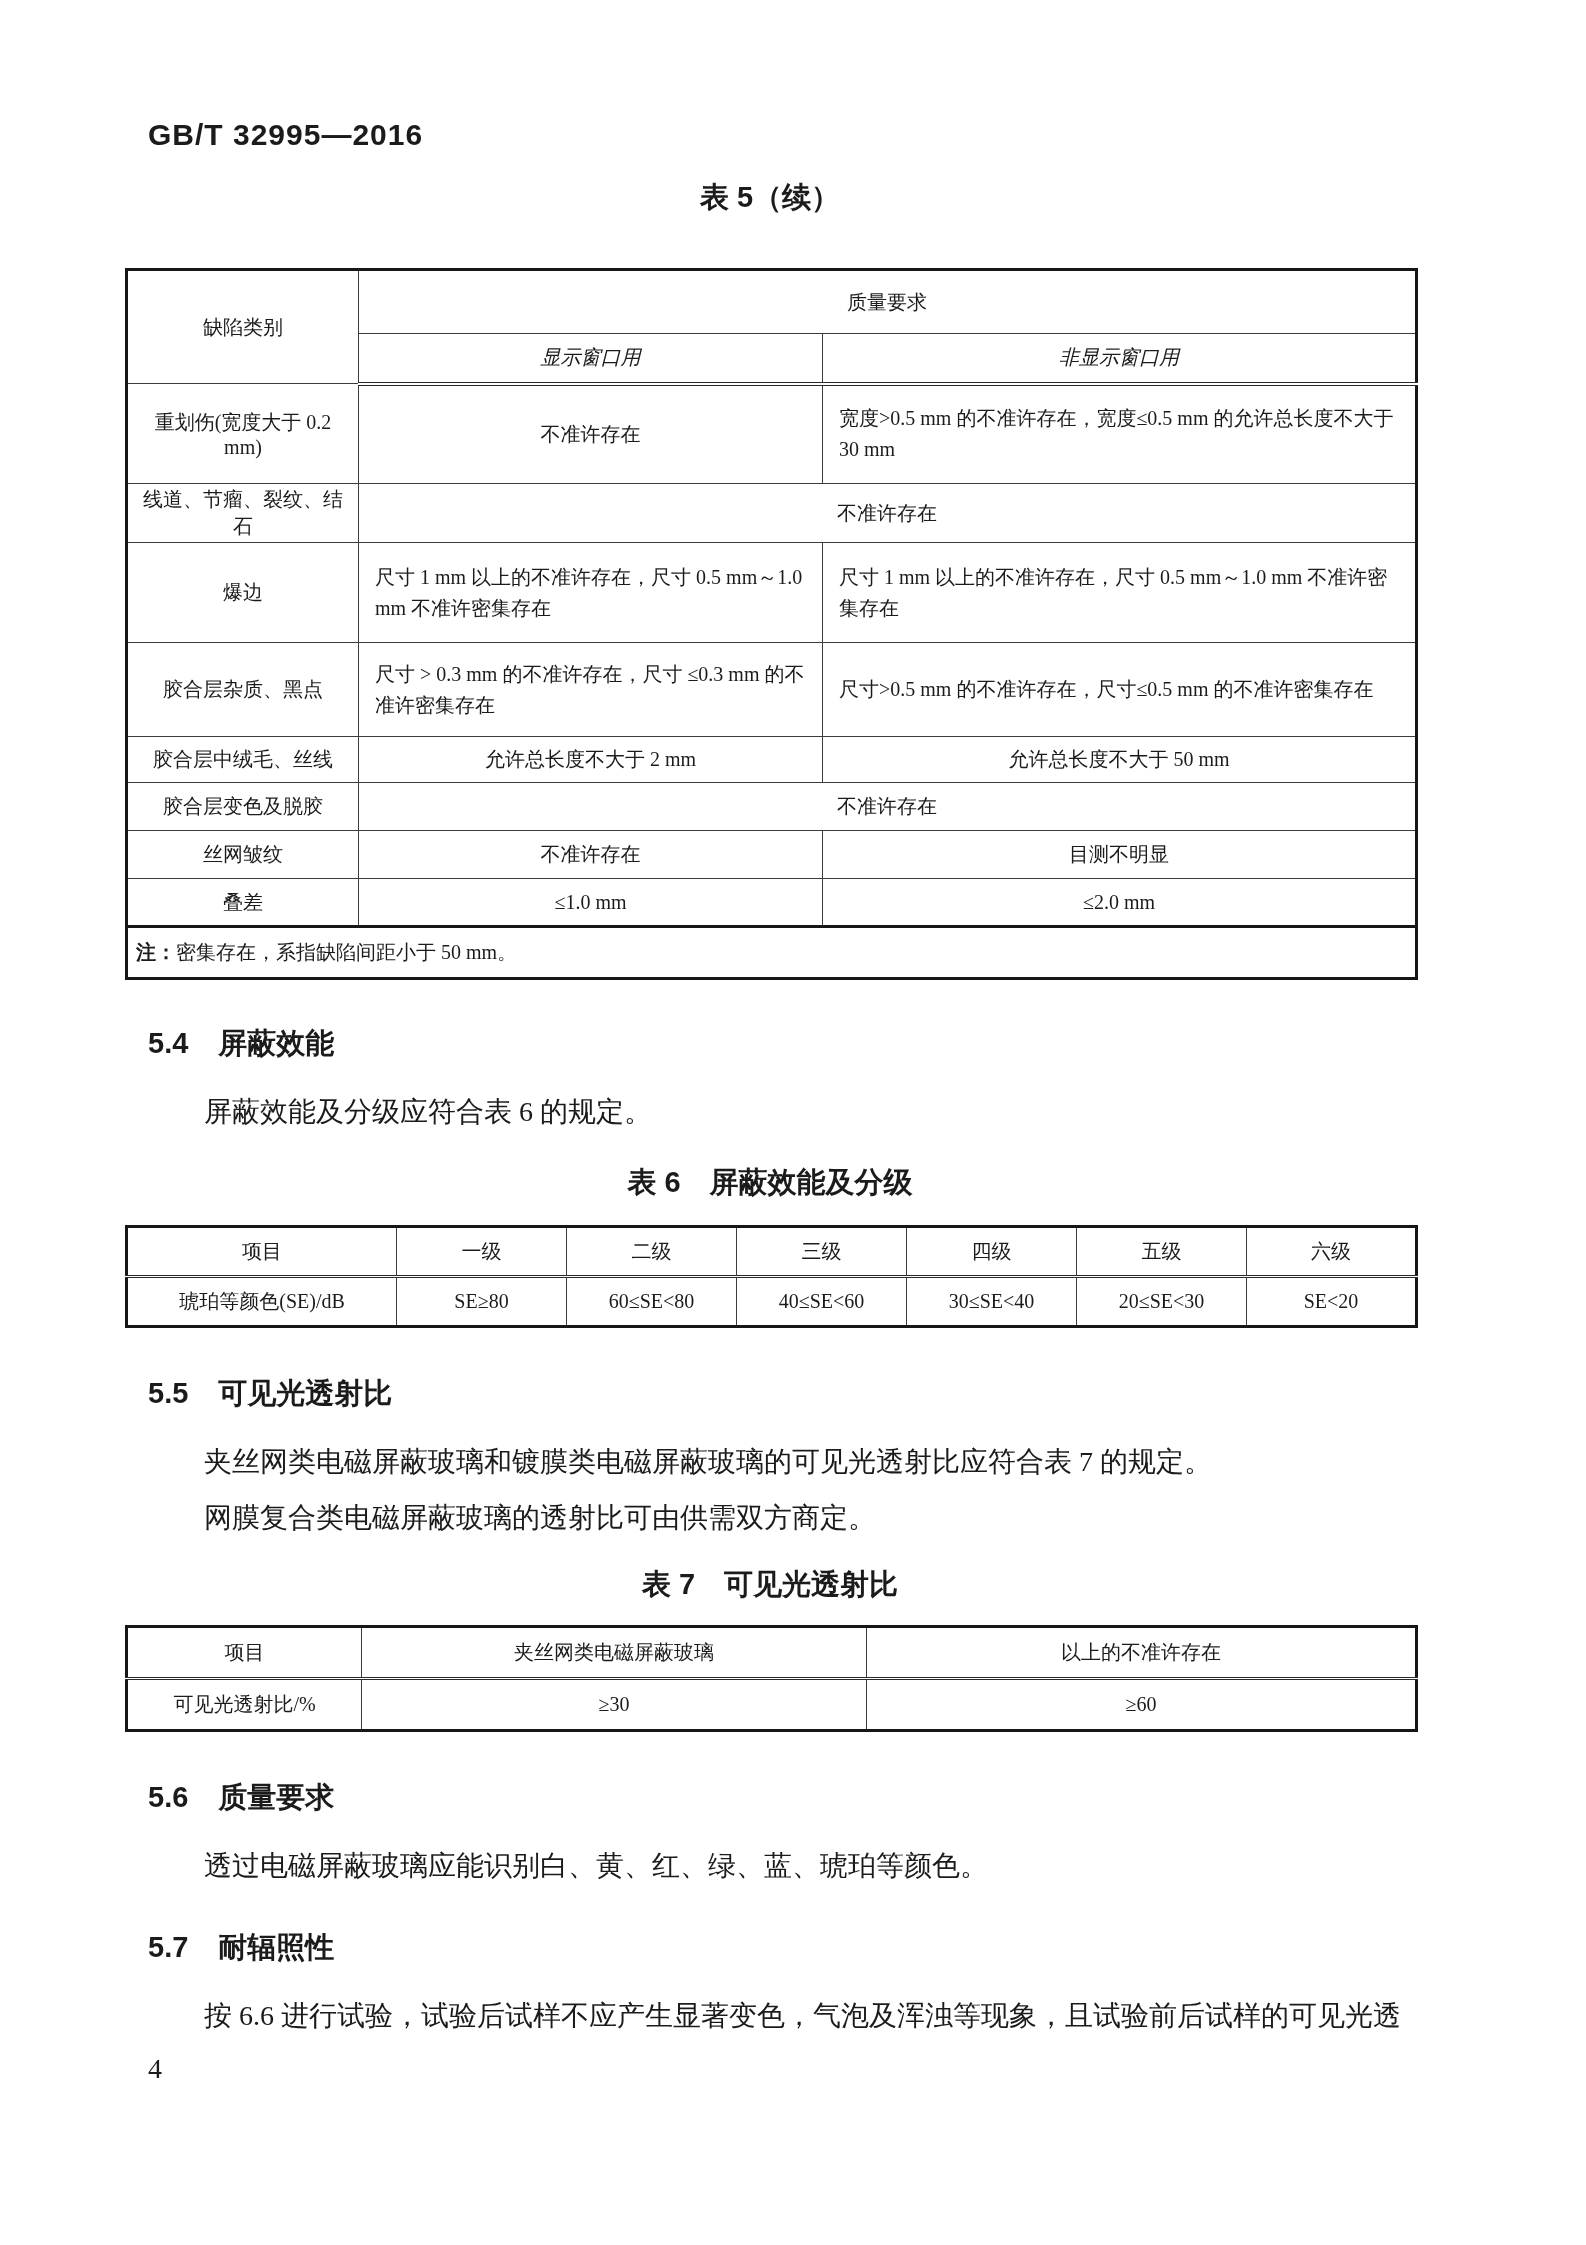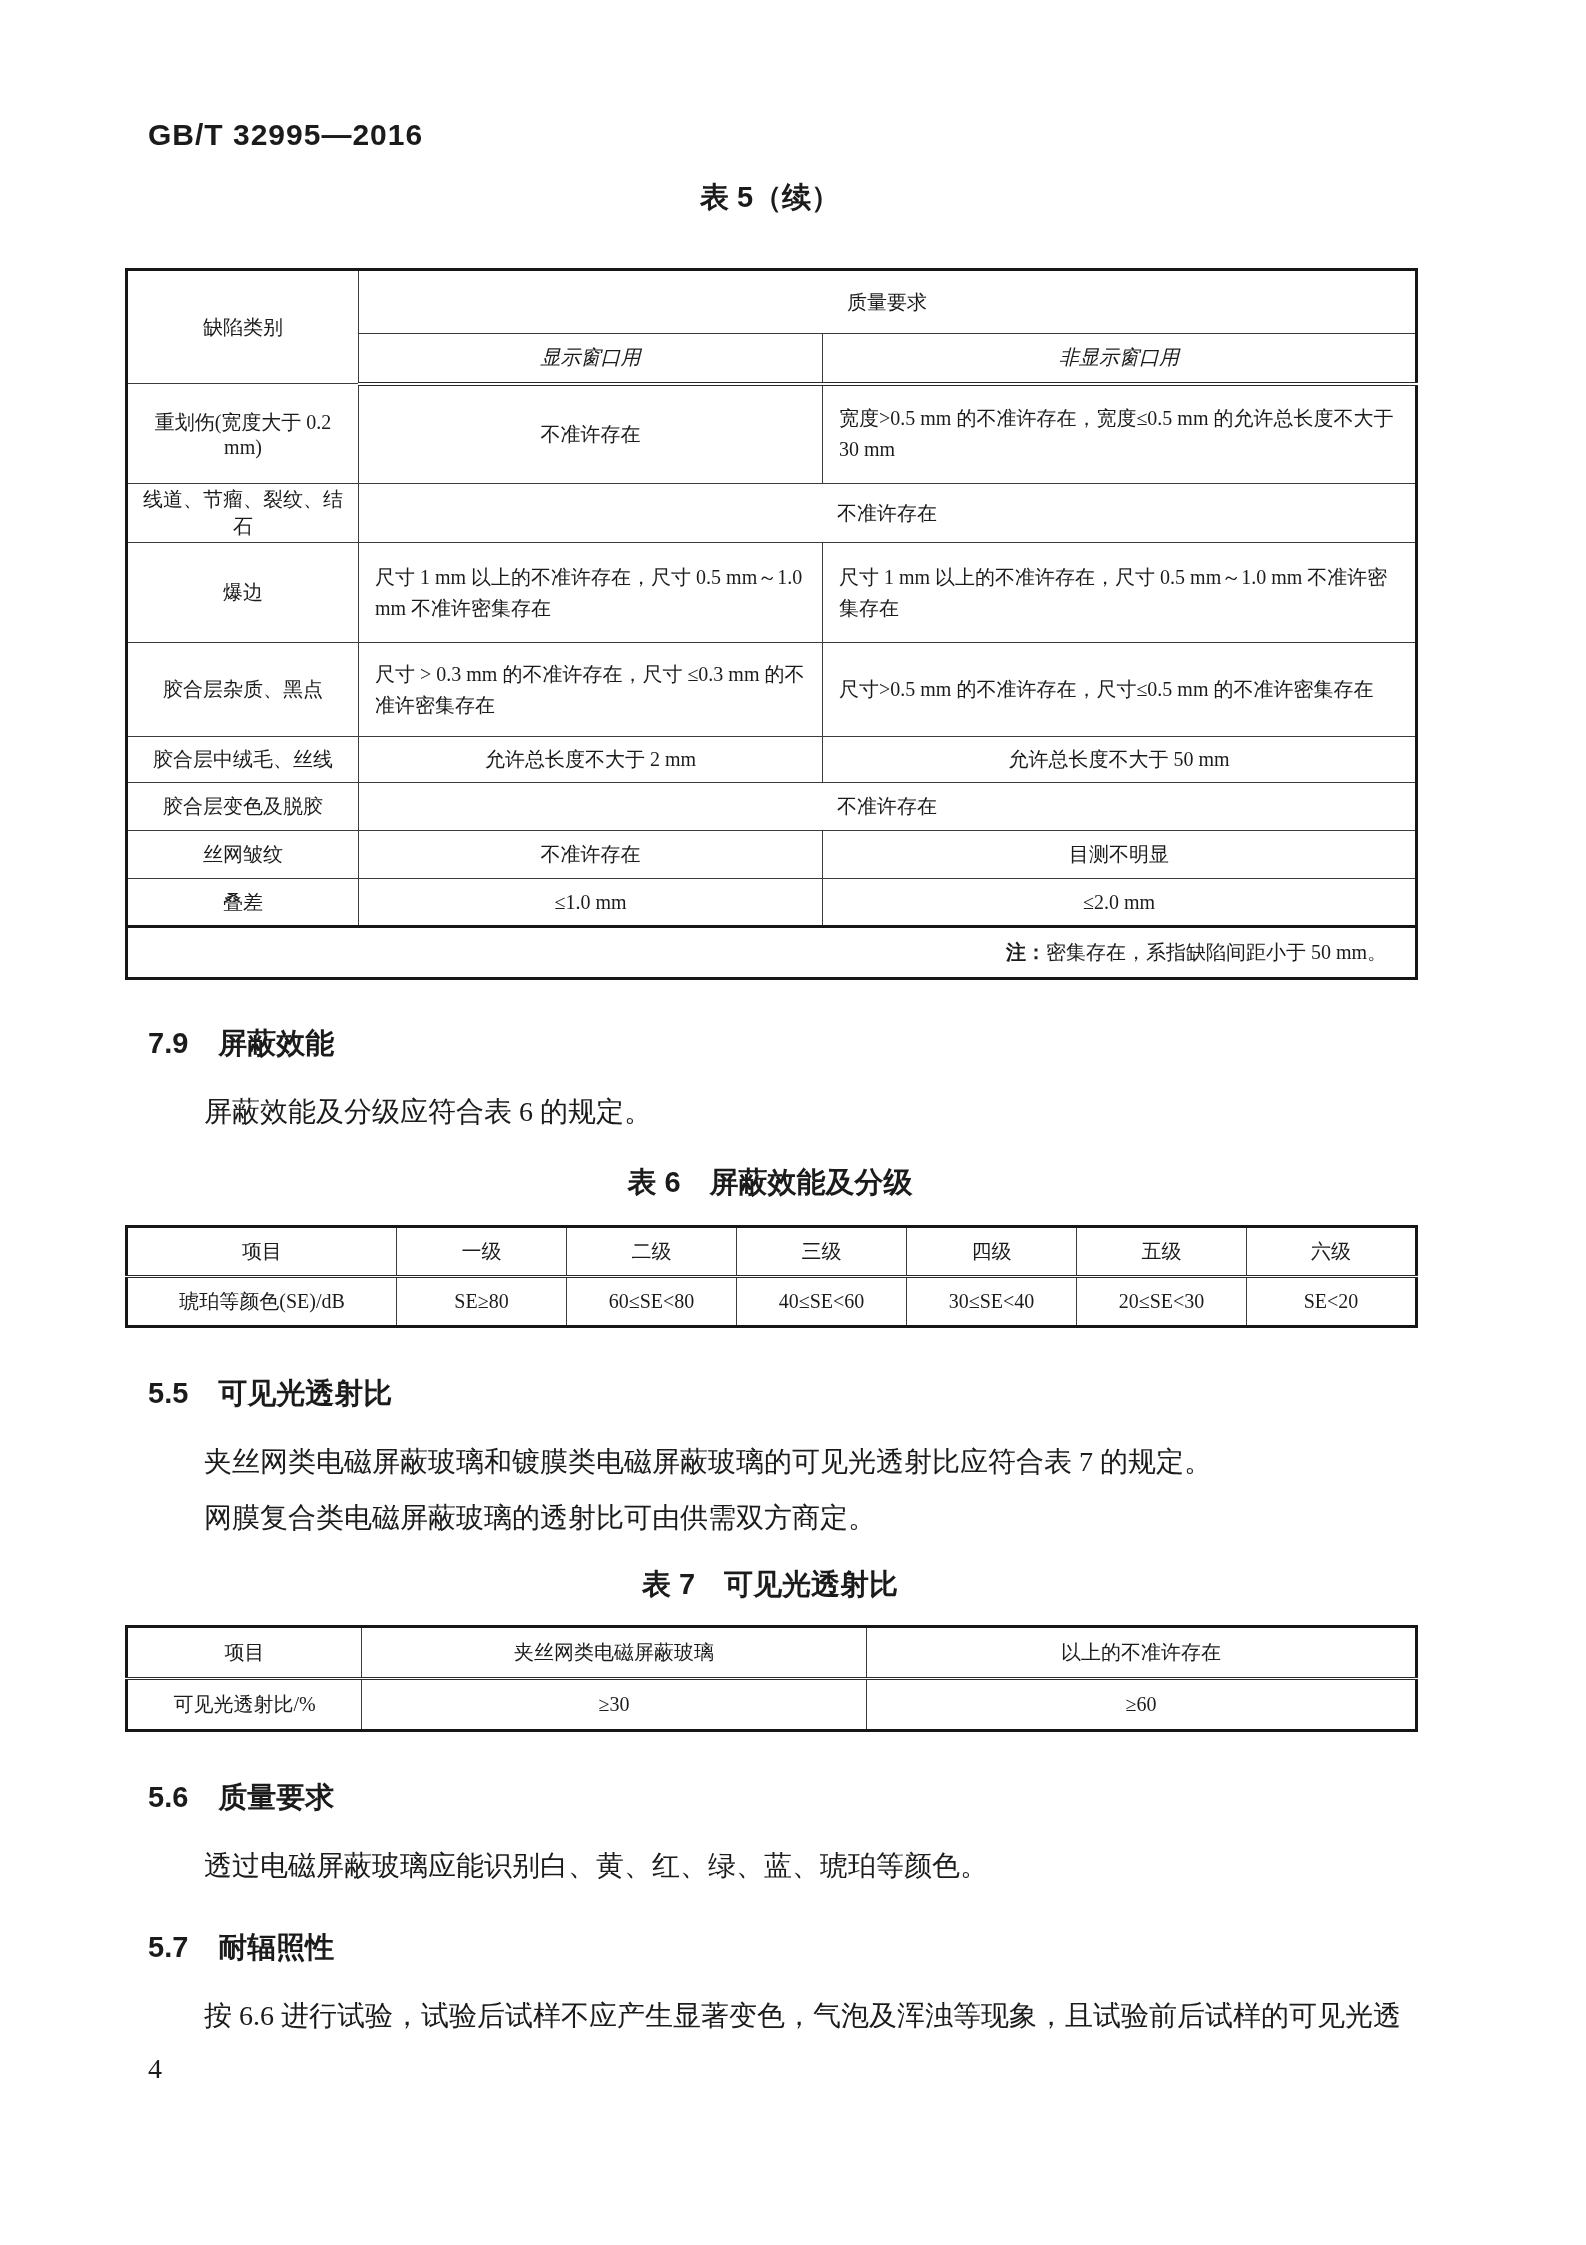--- a/index.html
+++ b/index.html
@@ -16,21 +16,21 @@
   .t7-title{margin-top:26px;}
   table{border-collapse:collapse;width:1290px;table-layout:fixed;font-size:20px;}
   td{border:1px solid #3c3c3c;text-align:center;vertical-align:middle;padding:2px 10px;}
   table.std{border:3px solid #161616;}
   .t5{margin-top:50px;}
   .t5 tr.subhead td{border-bottom:4px double #2a2a2a;font-style:italic;}
   .t5 td.l{text-align:left;padding:6px 16px;line-height:1.55;}
   tr.hh{height:64px;} tr.sh{height:50px;}
   tr.h1{height:48px;} tr.h2{height:100px;} tr.h2b{height:94px;} tr.h1b{height:46px;}
   tr.note-row{height:52px;}
-  tr.note-row td{border-top:3px solid #161616;text-align:right;padding:4px 28px;}
+  tr.note-row td{border-top:3px solid #161616;text-align:left;padding:4px 8px;}
   .note-label{font-family:"Liberation Sans",sans-serif;font-weight:bold;}
   .sec-h{margin-left:23px;font-family:"Liberation Sans",sans-serif;font-weight:bold;font-size:29px;}
   .sec-num{display:inline-block;margin-right:30px;}
   .s54{margin-top:44px;} .s55{margin-top:46px;} .s56{margin-top:46px;} .s57{margin-top:40px;}
   .body-p{margin:26px 0 0 23px;text-indent:2em;line-height:1.55;}
   .body-p.tight{margin-top:12px;}
   .t6{margin-top:22px;} .t7{margin-top:20px;}
   .t6 tr{height:50px;} .t7 tr{height:52px;}
   .t6 tr.head td,.t7 tr.head td{border-bottom:3px double #2a2a2a;}
   .page-num{margin:16px 0 0 23px;font-size:28px;}
@@ -97,21 +97,21 @@
       <td>≤1.0 mm</td>
       <td>≤2.0 mm</td>
     </tr>
     <tr class="note-row">
       <td colspan="3"><span class="note-label">注：</span><span>密集存在，系指缺陷间距小于 50 mm。</span></td>
     </tr>
   </tbody>
     </table>
 
   <div class="sec-h s54">
-    <span class="sec-num">7.9</span><span>屏蔽效能</span>
+    <span class="sec-num">5.4</span><span>屏蔽效能</span>
   </div>
   <div class="body-p">屏蔽效能及分级应符合表 6 的规定。</div>
 
   <div class="tbl-title t6-title">表 6　屏蔽效能及分级</div>
 
   <table class="std t6">
     <colgroup>
         <col style="width:270px">
         <col style="width:170px">
         <col style="width:170px">

